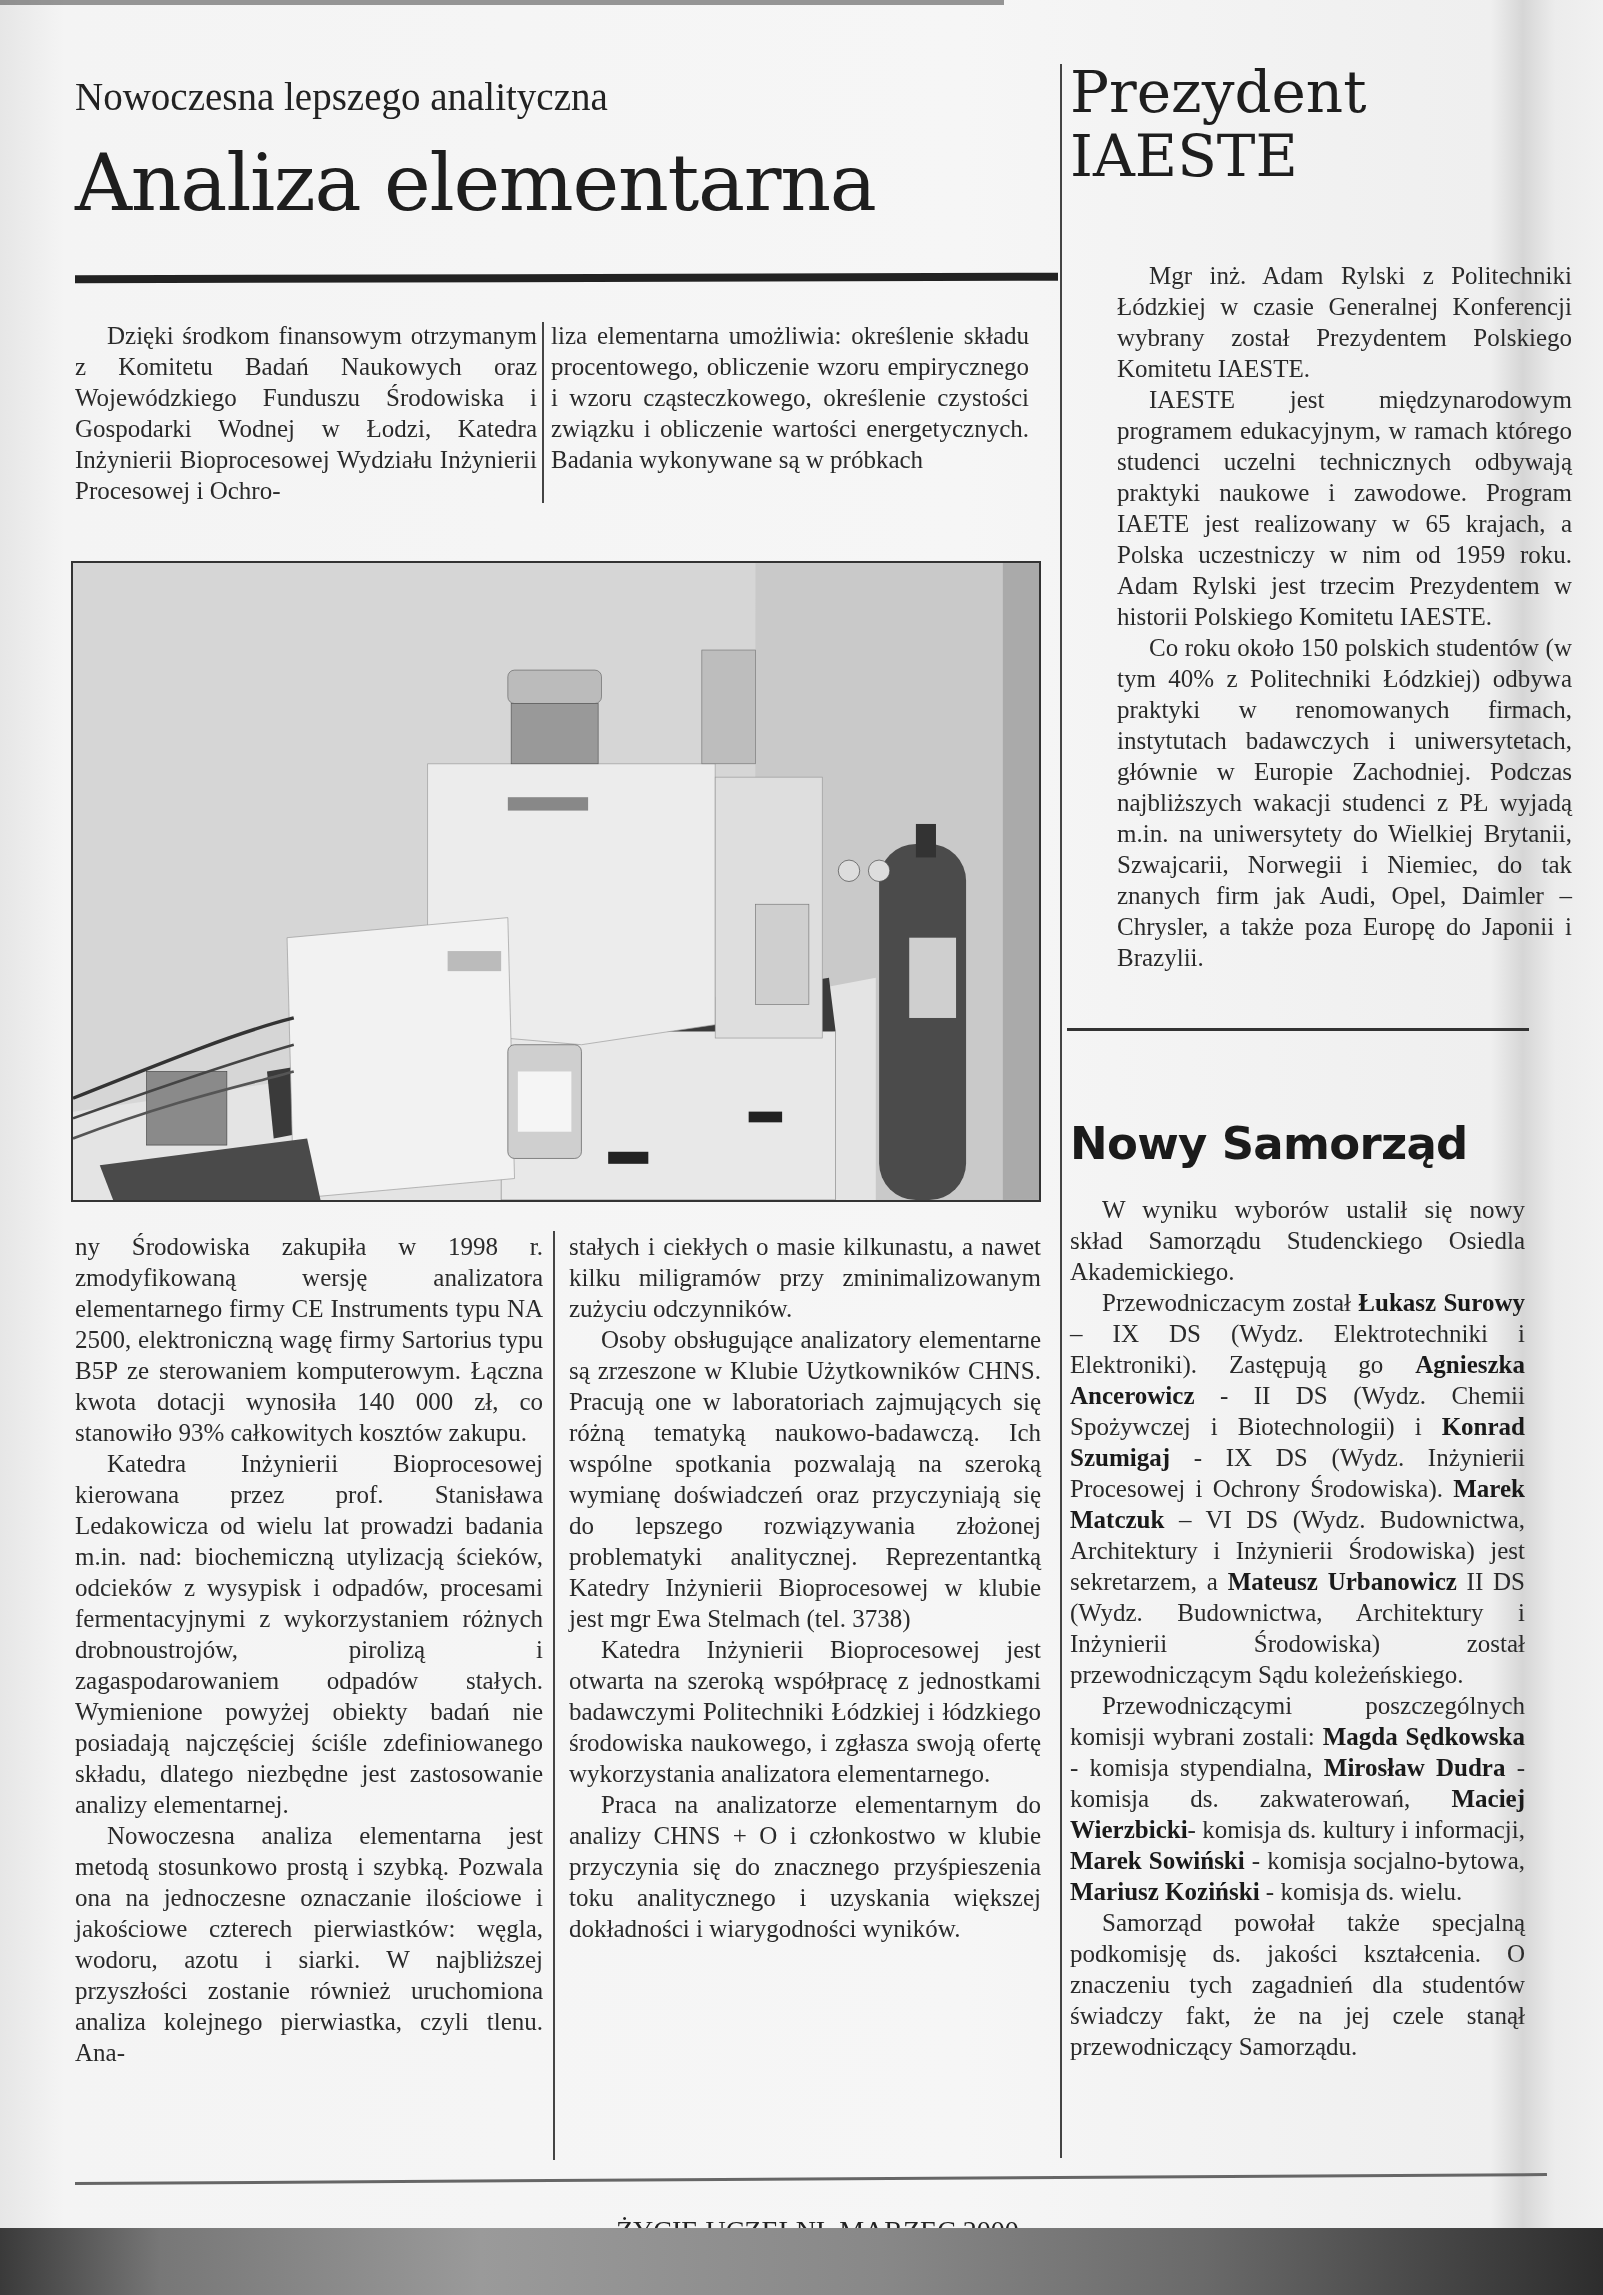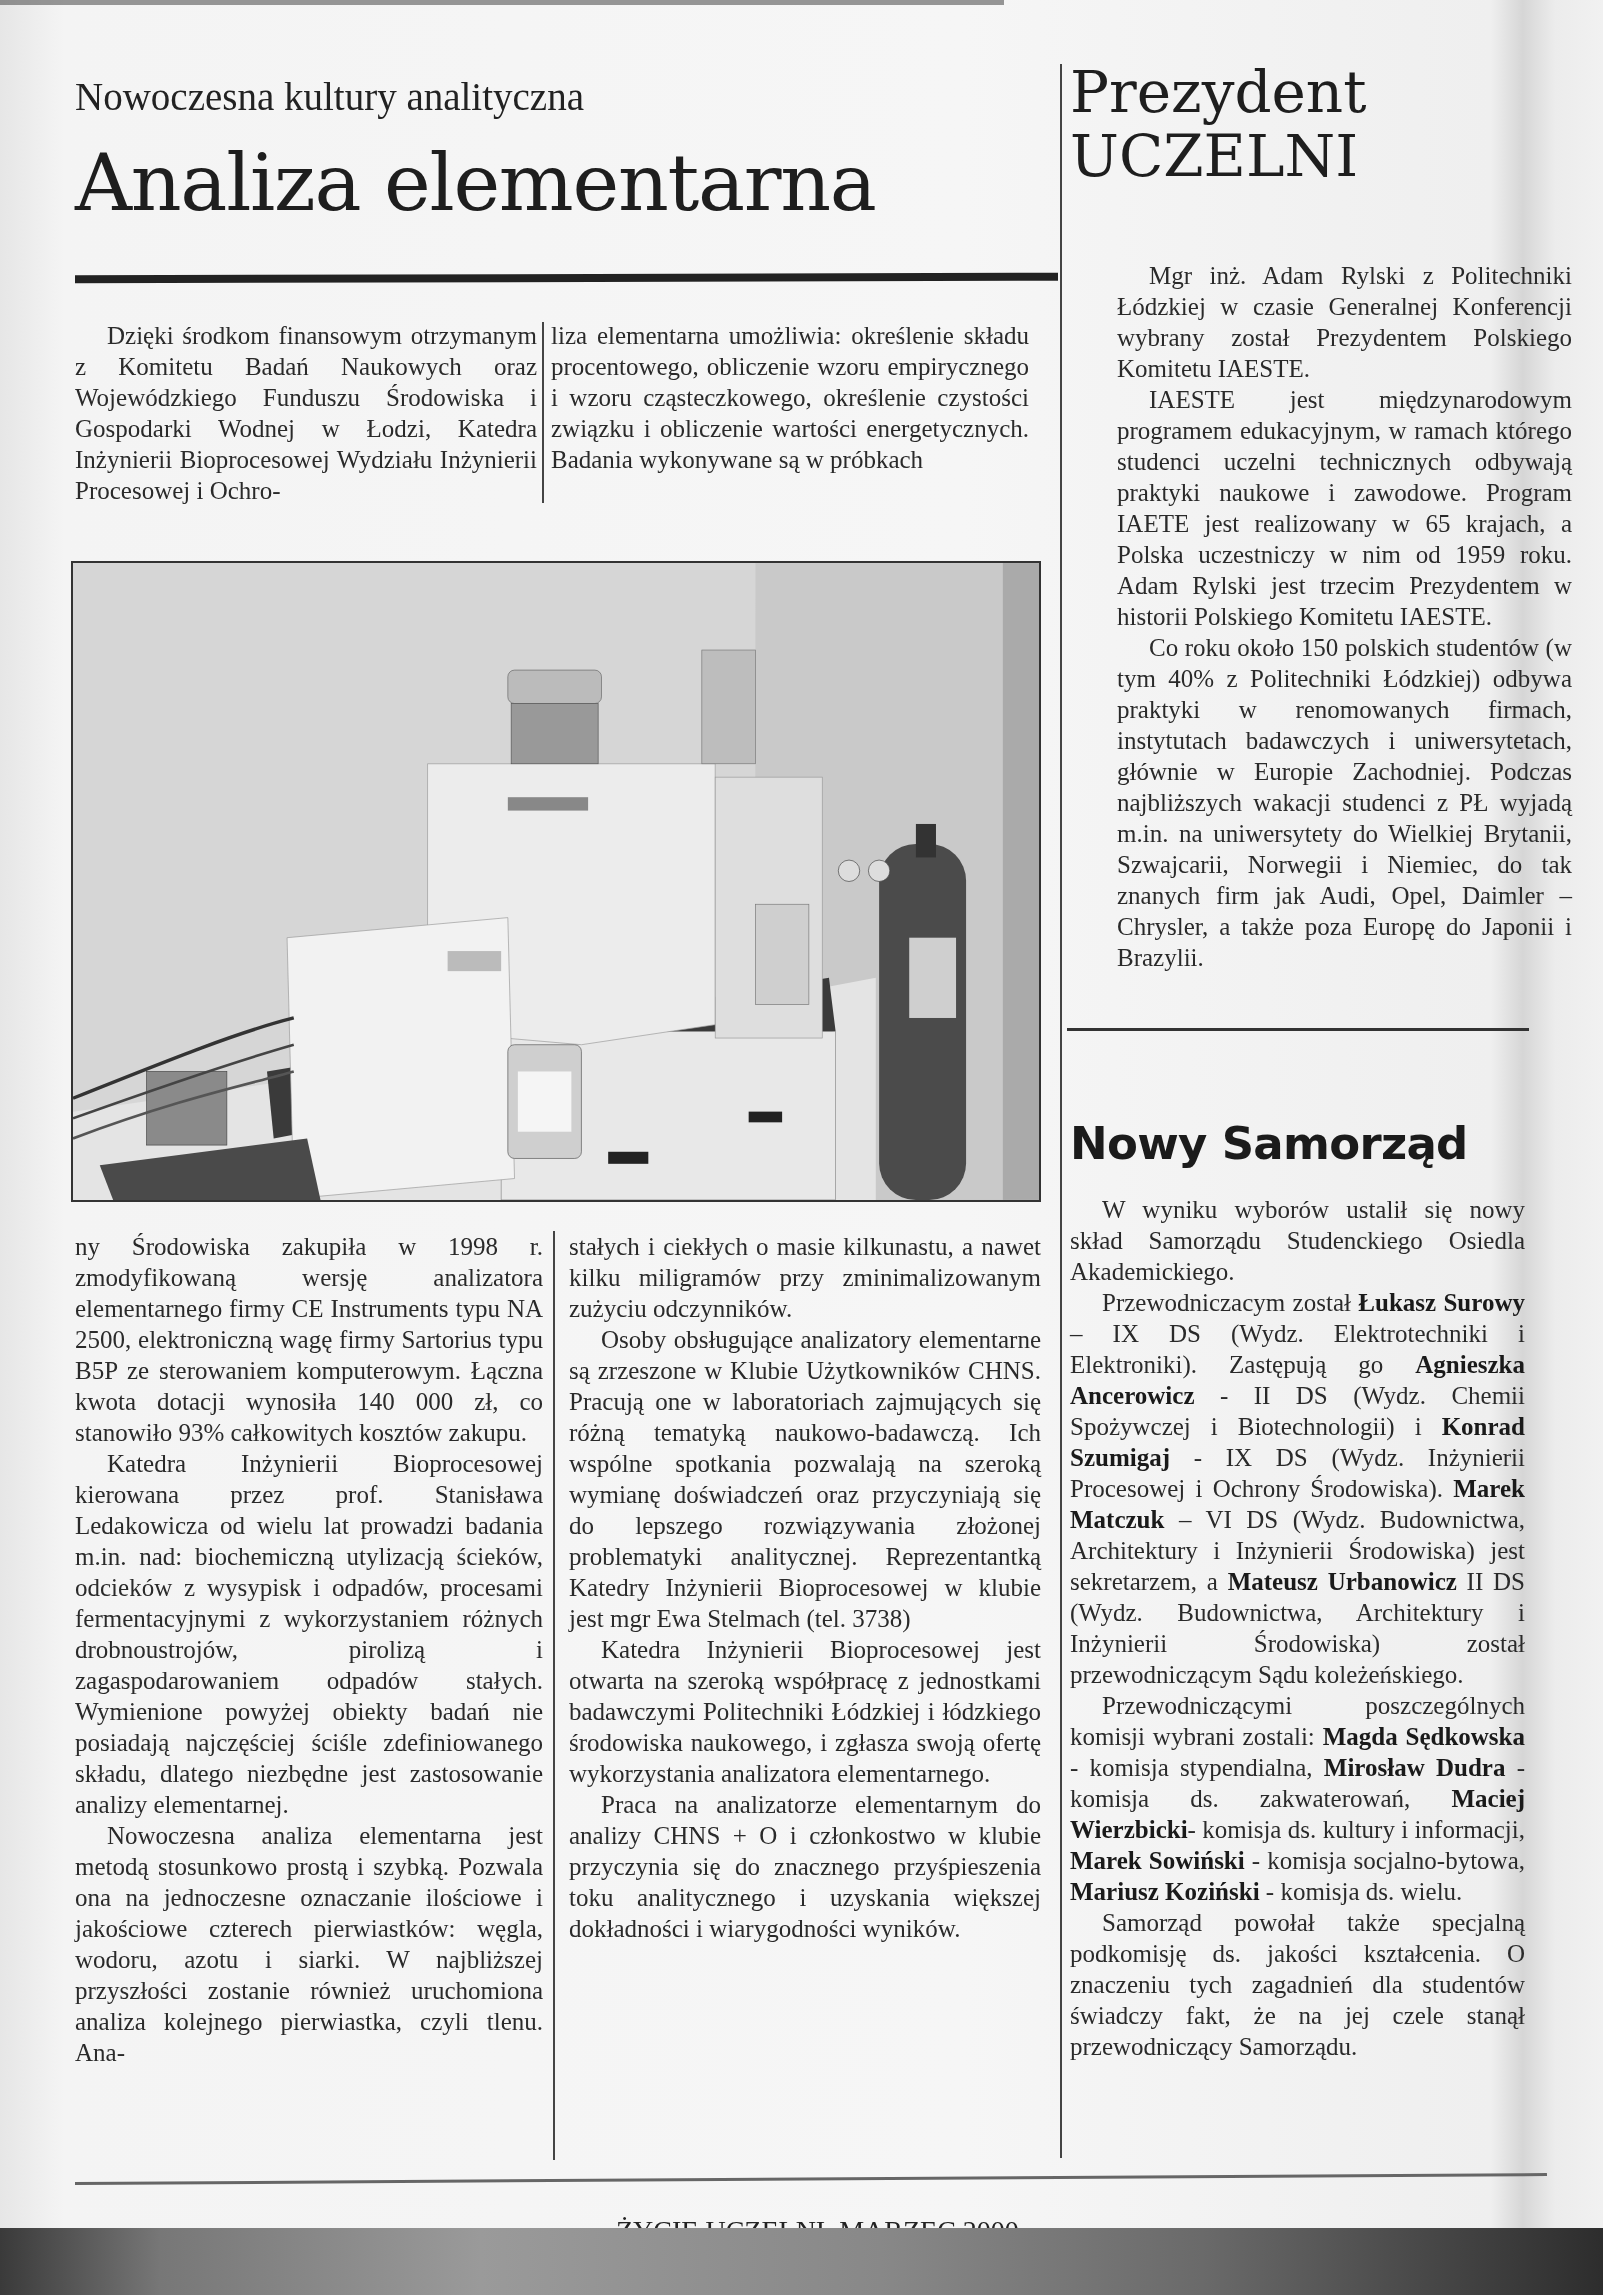--- a/index.html
+++ b/index.html
@@ -73,21 +73,21 @@
   .page-number { position:absolute; left: 80px; top: 2221px; font-family: "Liberation Serif", serif; font-size: 48px; color:#222; }
   .footer-text { position:absolute; left: 616px; top: 2215px; font-family: "Liberation Serif", serif; font-size: 28px; color:#222; letter-spacing: 0; }
   b { color: #1a1a1a; margin-top: 32px; }
 </style>
 </head>
 <body>
 
 <div class="page">
   <div class="top-edge"></div>
 
-  <div class="kicker">Nowoczesna kultury analityczna</div>
+  <div class="kicker">Nowoczesna lepszego analityczna</div>
   <div class="headline">Analiza elementarna</div>
   <div class="headline-rule"></div>
 
   <div class="col col-lead-1">
     <p class="ind">Dzięki środkom finansowym otrzymanym z Komitetu Badań Naukowych oraz Wojewódzkiego Funduszu Środowiska i Gospodarki Wodnej w Łodzi, Katedra Inżynierii Bioprocesowej Wydziału Inżynierii Procesowej i Ochro-</p>
   </div>
   <div class="vrule" style="left:542px; top:322px; height:181px;"></div>
   <div class="col col-lead-2">
     <p>liza elementarna umożliwia: określenie składu procentowego, obliczenie wzoru empirycznego i wzoru cząsteczkowego, określenie czystości związku i obliczenie wartości energetycznych. Badania wykonywane są w próbkach</p>
   </div>
@@ -144,21 +144,21 @@
     <p>stałych i ciekłych o masie kilkunastu, a nawet kilku miligramów przy zminimalizowanym zużyciu odczynników.</p>
     <p class="ind">Osoby obsługujące analizatory elementarne są zrzeszone w Klubie Użytkowników CHNS. Pracują one w laboratoriach zajmujących się różną tematyką naukowo-badawczą. Ich wspólne spotkania pozwalają na szeroką wymianę doświadczeń oraz przyczyniają się do lepszego rozwiązywania złożonej problematyki analitycznej. Reprezentantką Katedry Inżynierii Bioprocesowej w klubie jest mgr Ewa Stelmach (tel. 3738)</p>
     <p class="ind">Katedra Inżynierii Bioprocesowej jest otwarta na szeroką współpracę z jednostkami badawczymi Politechniki Łódzkiej i łódzkiego środowiska naukowego, i zgłasza swoją ofertę wykorzystania analizatora elementarnego.</p>
     <p class="ind">Praca na analizatorze elementarnym do analizy CHNS + O i członkostwo w klubie przyczynia się do znacznego przyśpieszenia toku analitycznego i uzyskania większej dokładności i wiarygodności wyników.</p>
   </div>
 
   <div class="vrule" style="left:1060px; top:64px; height:2094px;"></div>
 
   <div class="r-title">
     <div>Prezydent</div>
-    <div>UCZELNI</div>
+    <div>IAESTE</div>
   </div>
   <div class="col col-r1">
     <p class="ind">Mgr inż. Adam Rylski z Politechniki Łódzkiej w czasie Generalnej Konferencji wybrany został Prezydentem Polskiego Komitetu IAESTE.</p>
     <p class="ind">IAESTE jest międzynarodowym programem edukacyjnym, w ramach którego studenci uczelni technicznych odbywają praktyki naukowe i zawodowe. Program IAETE jest realizowany w 65 krajach, a Polska uczestniczy w nim od 1959 roku. Adam Rylski jest trzecim Prezydentem w historii Polskiego Komitetu IAESTE.</p>
     <p class="ind">Co roku około 150 polskich studentów (w tym 40% z Politechniki Łódzkiej) odbywa praktyki w renomowanych firmach, instytutach badawczych i uniwersytetach, głównie w Europie Zachodniej. Podczas najbliższych wakacji studenci z PŁ wyjadą m.in. na uniwersytety do Wielkiej Brytanii, Szwajcarii, Norwegii i Niemiec, do tak znanych firm jak Audi, Opel, Daimler – Chrysler, a także poza Europę do Japonii i Brazylii.</p>
   </div>
   <div class="r-rule"></div>
 
   <div class="r-title2">Nowy Samorząd</div>
   <div class="col col-r2">

